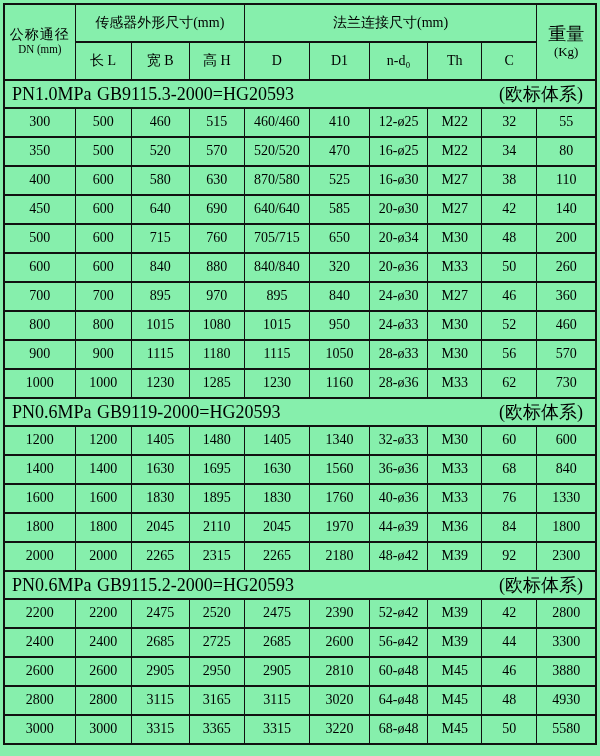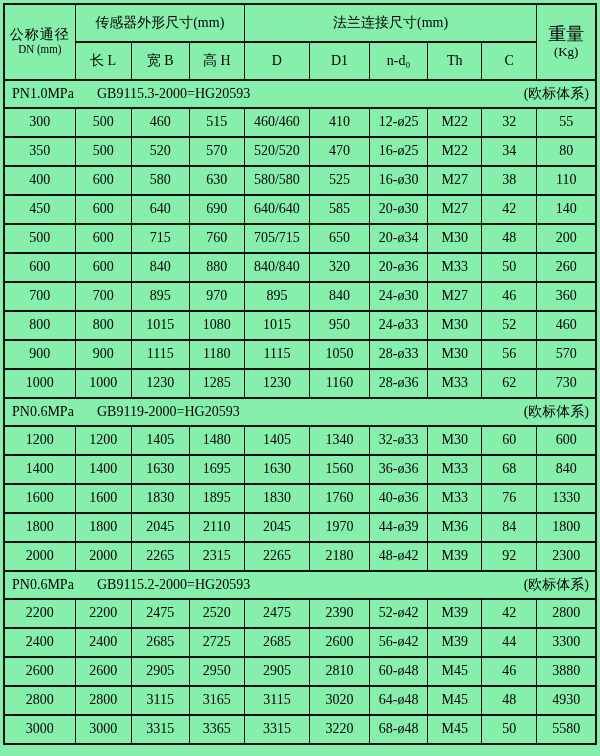--- a/index.html
+++ b/index.html
@@ -47,33 +47,33 @@
   .wt-head .l2 { font-size: 13px; }
   tbody tr.data-row td { height: 27px; }
   tbody tr.section-row td {
     height: 26px;
     text-align: left;
   }
   .sec {
     display: flex;
     align-items: flex-start;
     width: 100%;
-    font-size: 14px;
+    font-size: 18px;
   }
   .sec .pressure {
     padding-left: 7px;
     width: 85px;
     flex: 0 0 auto;
   }
   .sec .standard {
     flex: 1 1 auto;
     text-align: left;
   }
   .sec .note {
-    padding-right: 6px;
+    padding-right: 12px;
     flex: 0 0 auto;
   }
   col.c0 { width: 71px; }
   col.c1 { width: 56px; }
   col.c2 { width: 58px; }
   col.c3 { width: 55px; }
   col.c4 { width: 65px; }
   col.c5 { width: 60px; }
   col.c6 { width: 58px; }
   col.c7 { width: 54px; }
@@ -153,21 +153,21 @@
           <td>16-ø25</td>
           <td>M22</td>
           <td>34</td>
           <td>80</td>
         </tr>
         <tr class="data-row">
           <td>400</td>
           <td>600</td>
           <td>580</td>
           <td>630</td>
-          <td>580/580</td>
+          <td>870/580</td>
           <td>525</td>
           <td>16-ø30</td>
           <td>M27</td>
           <td>38</td>
           <td>110</td>
         </tr>
         <tr class="data-row">
           <td>450</td>
           <td>600</td>
           <td>640</td>

